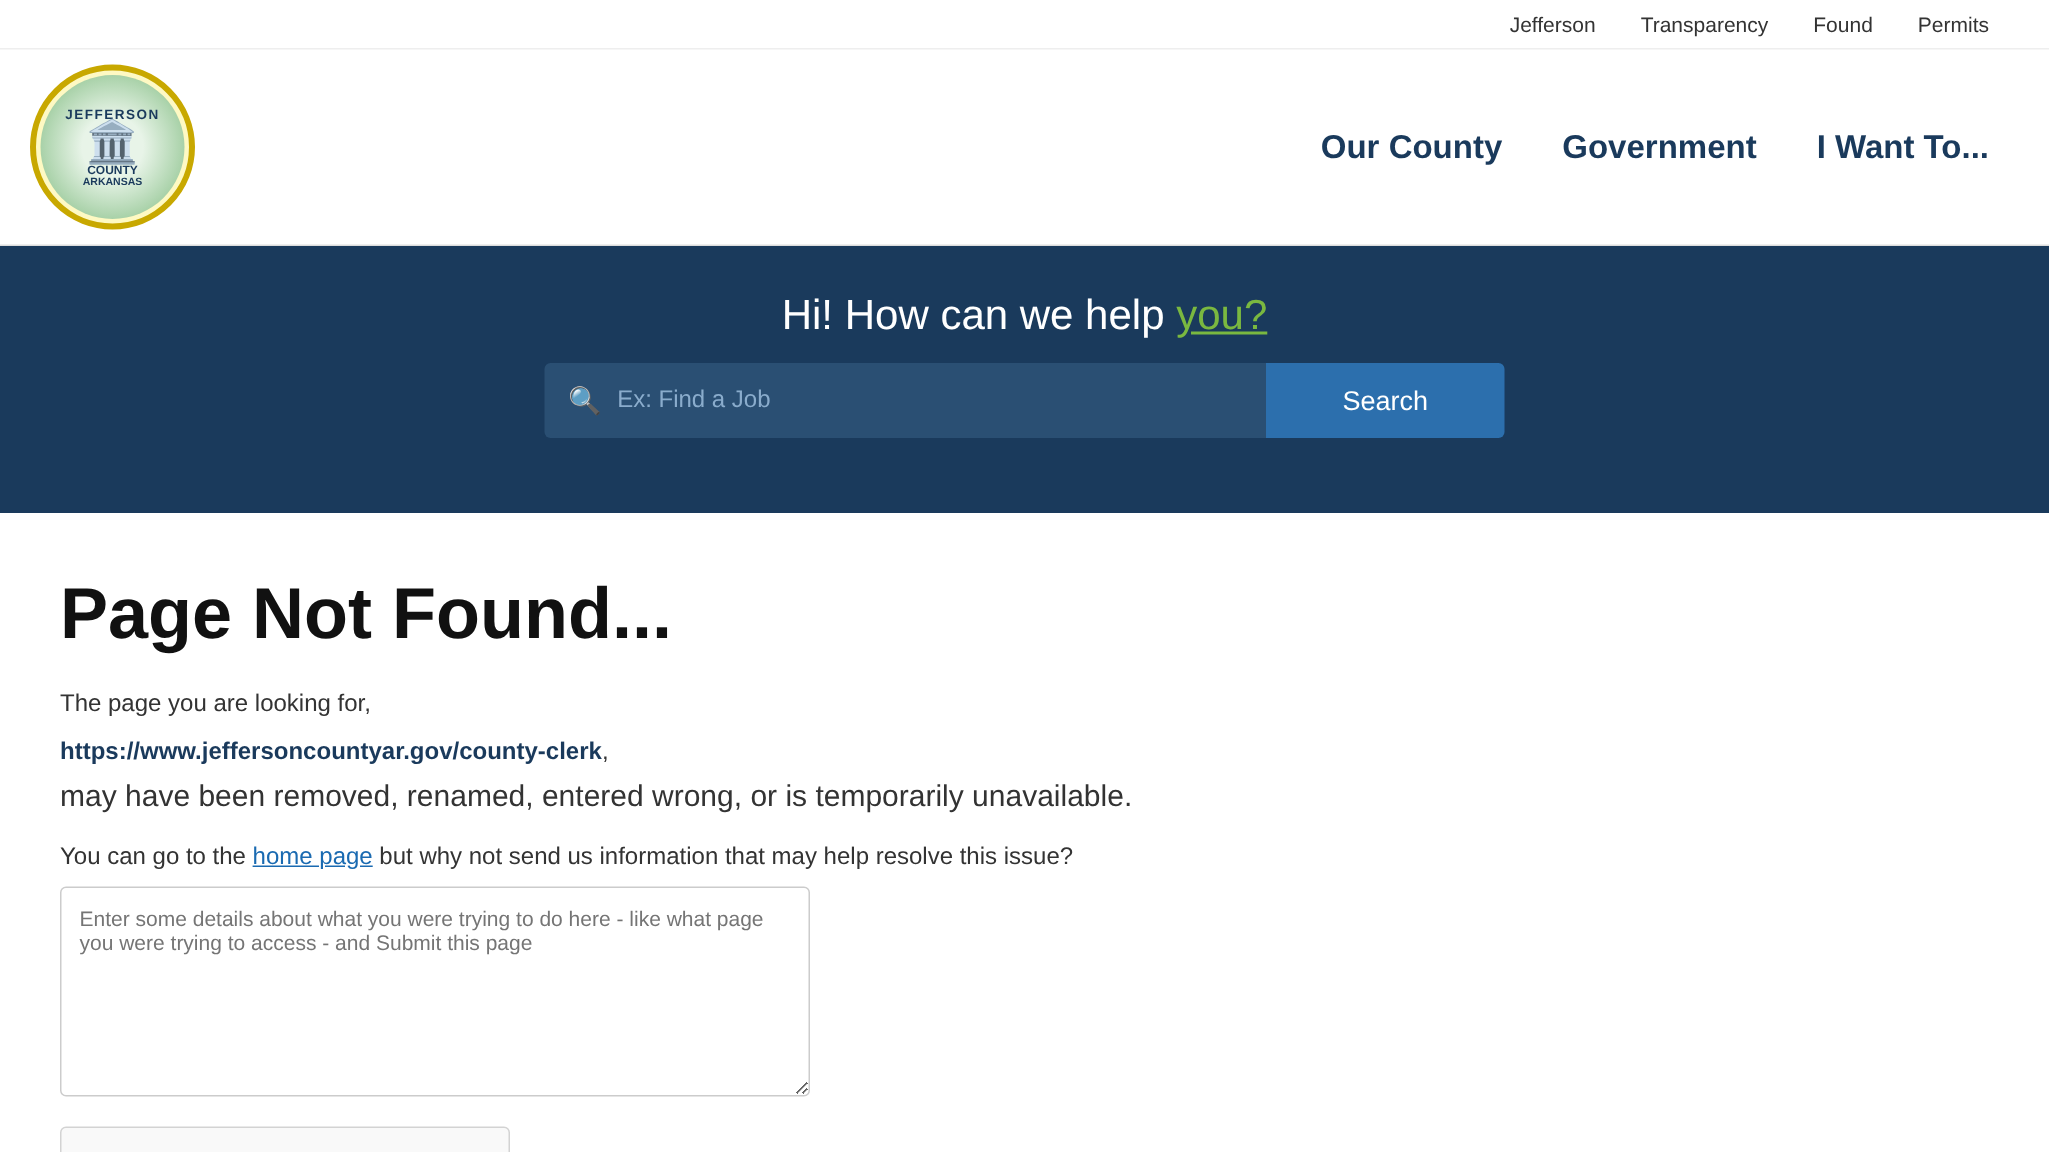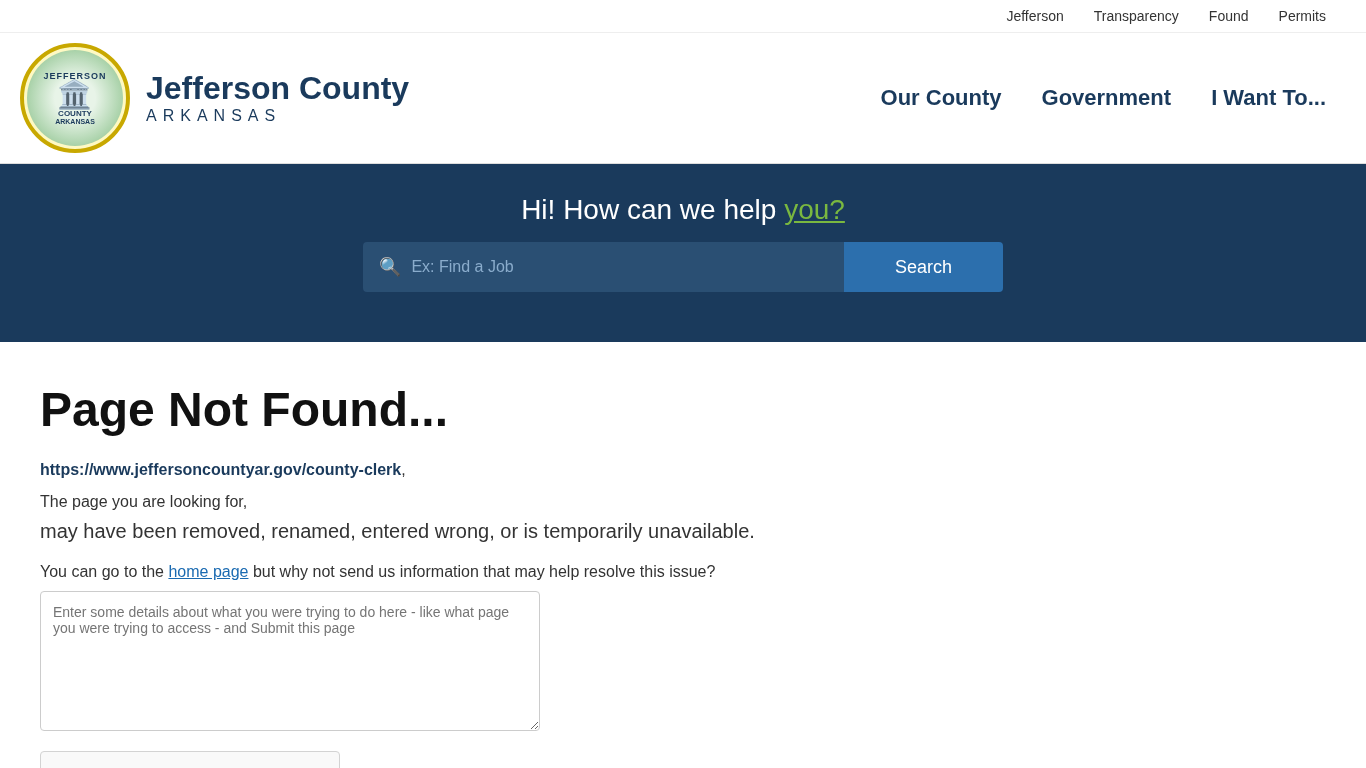--- a/index.html
+++ b/index.html
@@ -223,24 +223,20 @@
 <header class="header">
   <div class="logo-area">
     <div class="logo-circle">
       <div class="logo-inner">
         <div style="font-size:9px;font-weight:bold;letter-spacing:1px;color:#1a3a5c;">JEFFERSON</div>
         <div class="building-icon">🏛️</div>
         <div style="font-size:8px;font-weight:bold;color:#1a3a5c;">COUNTY</div>
         <div style="font-size:7px;color:#1a3a5c;">ARKANSAS</div>
       </div>
     </div>
-    <div class="logo-text">
-      <span class="county-name">Jefferson County</span>
-      <span class="state-name">ARKANSAS</span>
-    </div>
   </div>
   <nav class="main-nav">
     <a href="#">Our County</a>
     <a href="#">Government</a>
     <a href="#">I Want To...</a>
   </nav>
 </header>
 
 <section class="hero-banner">
   <h1>
@@ -252,24 +248,24 @@
       <input type="text" class="search-input" placeholder="Ex: Find a Job" style="">
     </div>
     <button class="search-btn">Search</button>
   </div>
 </section>
 
 <main class="main-content">
   <h2 class="page-not-found-title">Page Not Found...</h2>
 
   <p class="page-not-found-desc">
-    <a href="#">https://www.jeffersoncountyar.gov/county-clerk</a>,
+    <span>The page you are looking for,</span>
   </p>
   <p class="page-not-found-desc">
-    <span>The page you are looking for,</span>
+    <a href="#">https://www.jeffersoncountyar.gov/county-clerk</a>,
   </p>
   <p class="page-not-found-desc2">may have been removed, renamed, entered wrong, or is temporarily unavailable.</p>
 
   <p class="help-line">
     <span>You can go to the </span><a href="#">home page</a><span> but why not send us information that may help resolve this issue?</span>
   </p>
 
   <textarea class="feedback-textarea" placeholder="Enter some details about what you were trying to do here - like what page you were trying to access - and Submit this page" style=""></textarea>
 
   <div class="recaptcha-box">

